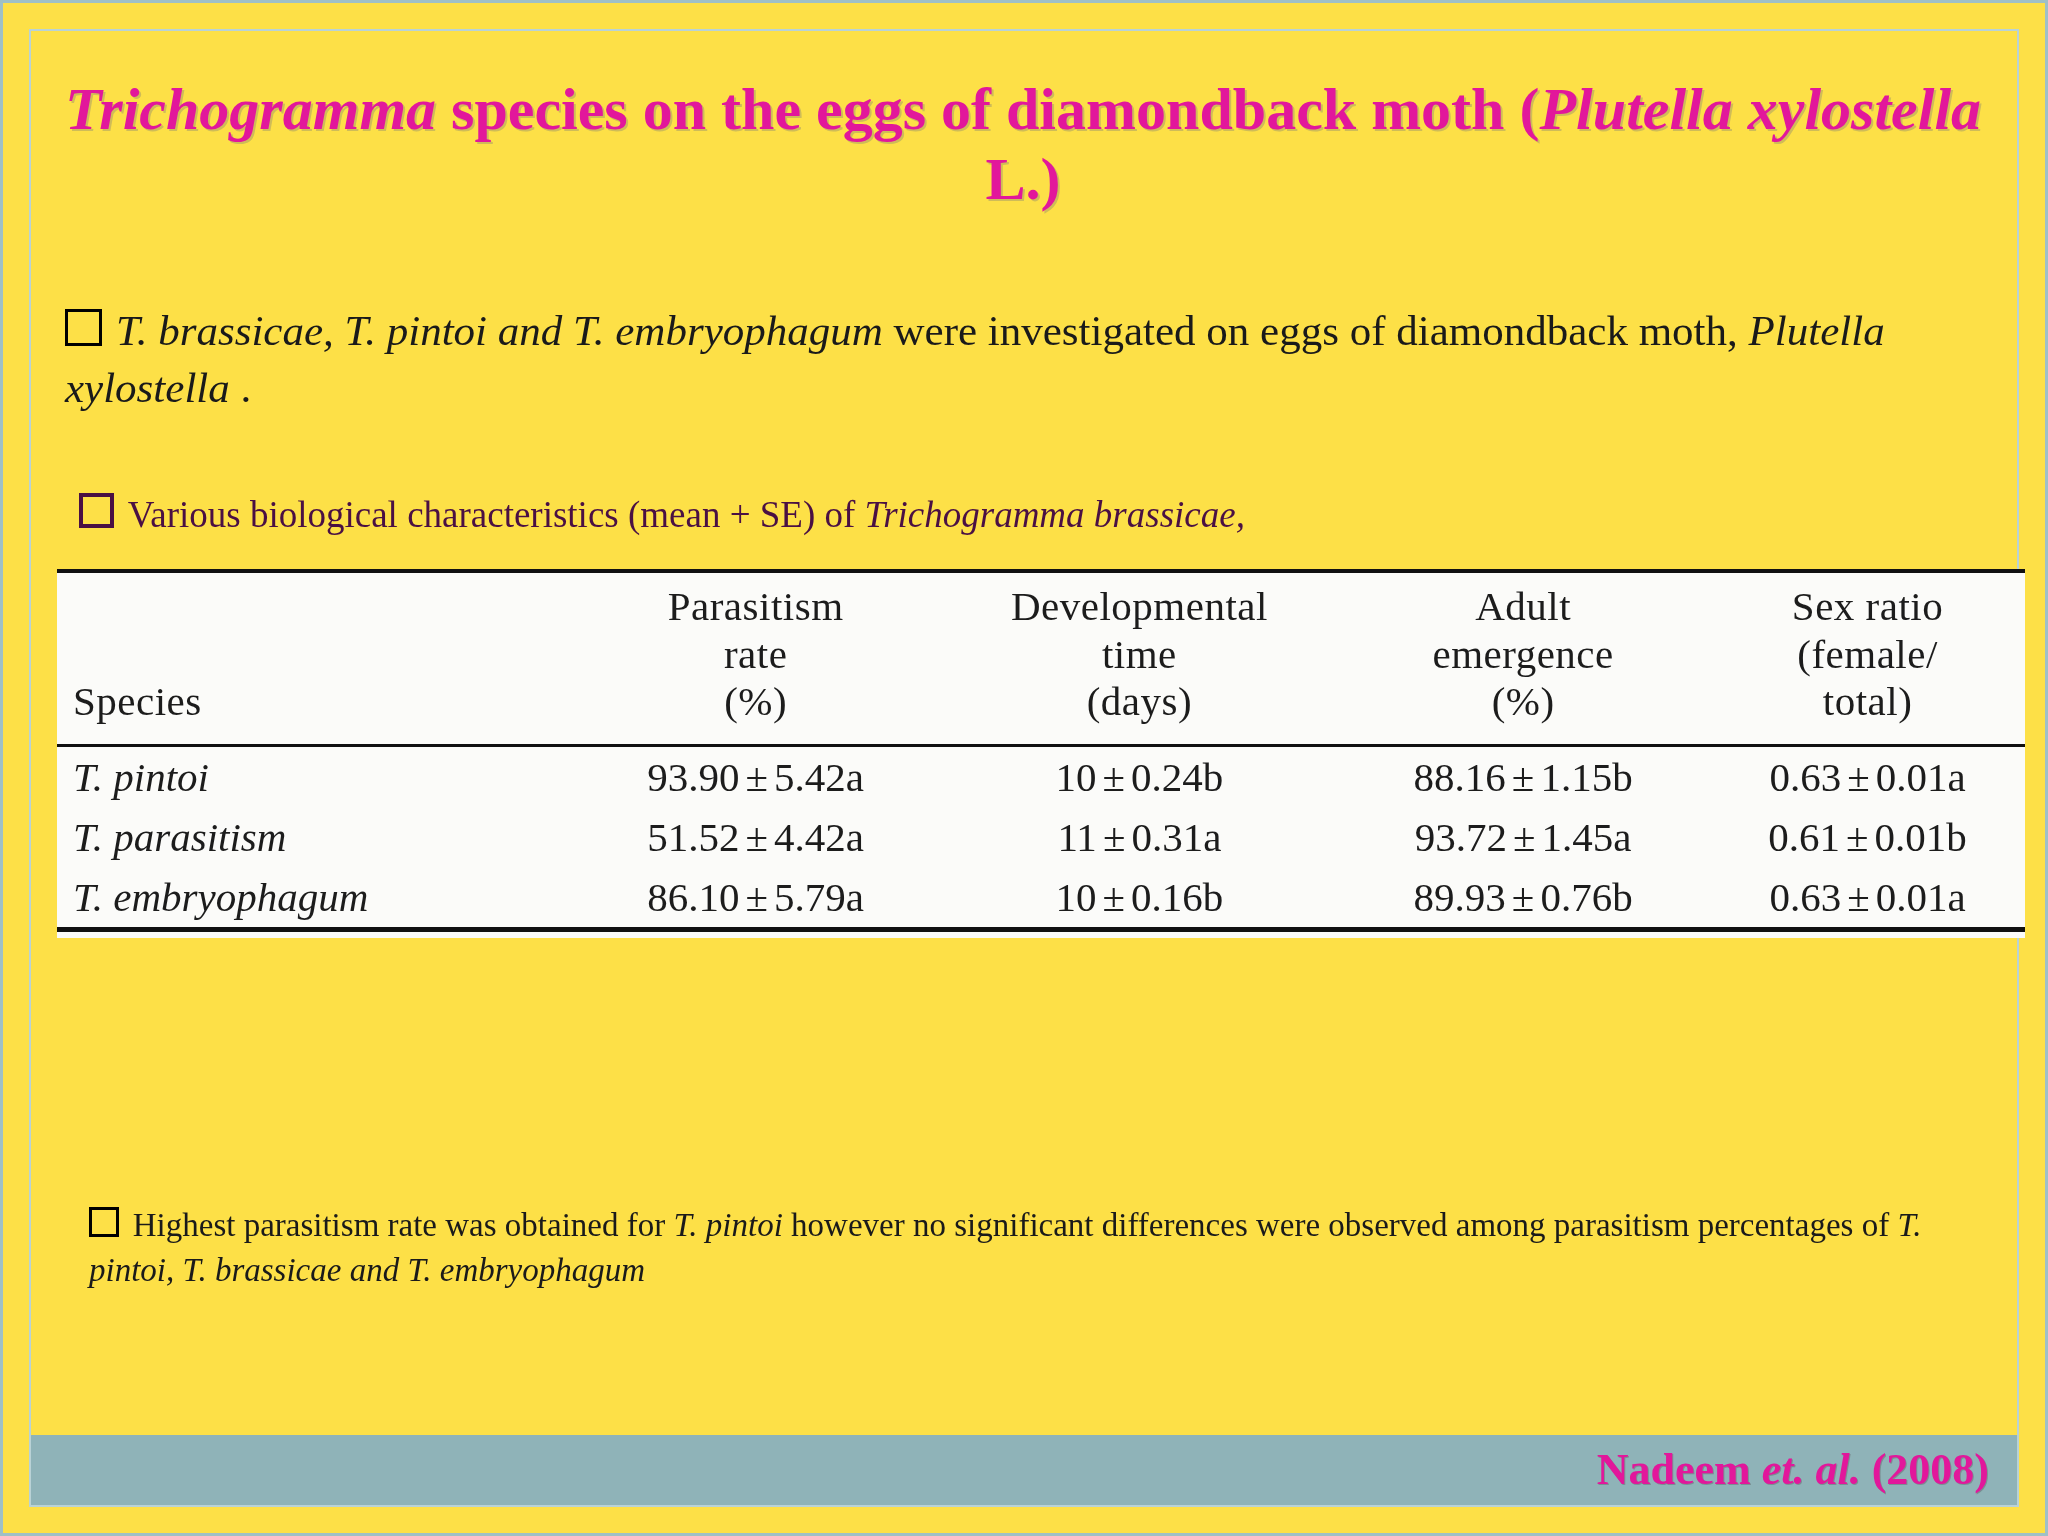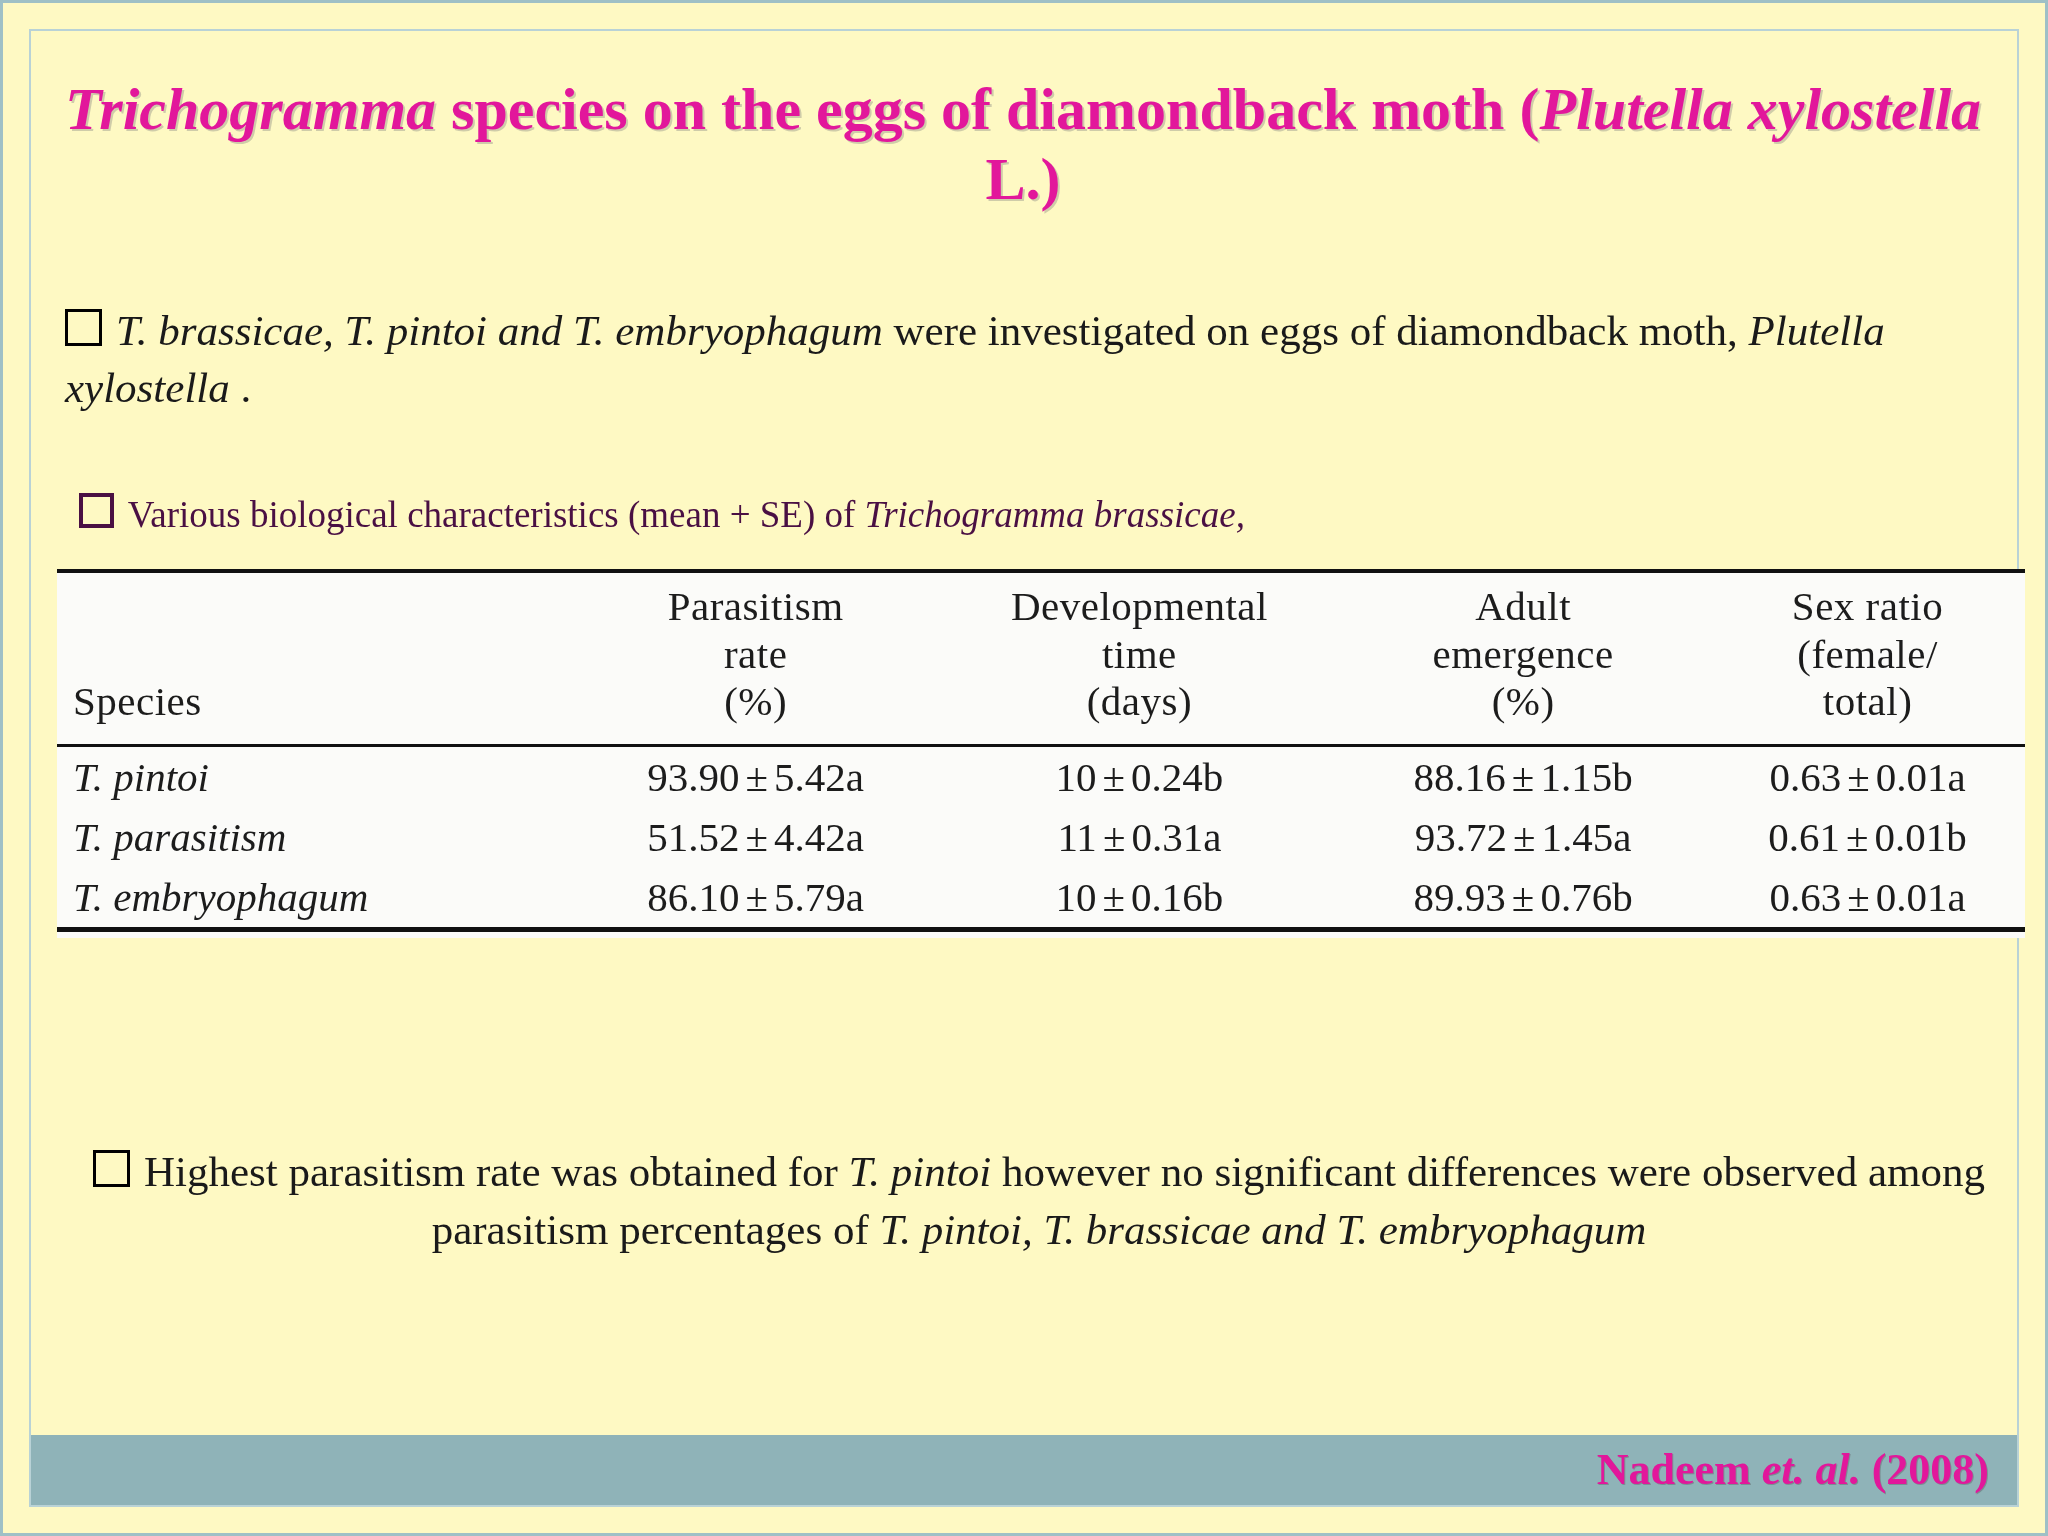--- a/index.html
+++ b/index.html
@@ -10,21 +10,21 @@
   body {
     width: 2048px;
     height: 1536px;
     font-family: "Liberation Serif", serif;
     overflow: hidden;
   }
   .slide {
     position: relative;
     width: 2048px;
     height: 1536px;
-    background: #fef9c3;
+    background: #fde047;
     box-sizing: border-box;
     border: 3px solid #9fc0c6;
   }
   .inner-frame {
     position: absolute;
     left: 26px;
     top: 26px;
     right: 26px;
     bottom: 26px;
     border: 2px solid #b9d2d6;
@@ -130,26 +130,25 @@
     font-style: italic;
   }
   .tbl-bottom {
     border-top: 5px solid #111;
     height: 6px;
   }
   .pm { padding: 0 6px; }
 
   .b3 {
     left: 86px;
-    top: 1140px;
+    top: 1200px;
     width: 1900px;
-    font-size: 43px;
+    font-size: 33px;
     line-height: 1.36;
     color: #1a1a1a;
-    text-align: center;
   }
   .b3 .it { font-style: italic; }
 
   .footer-bar {
     position: absolute;
     left: 28px;
     right: 28px;
     bottom: 28px;
     height: 70px;
     background: #8fb3b8;

